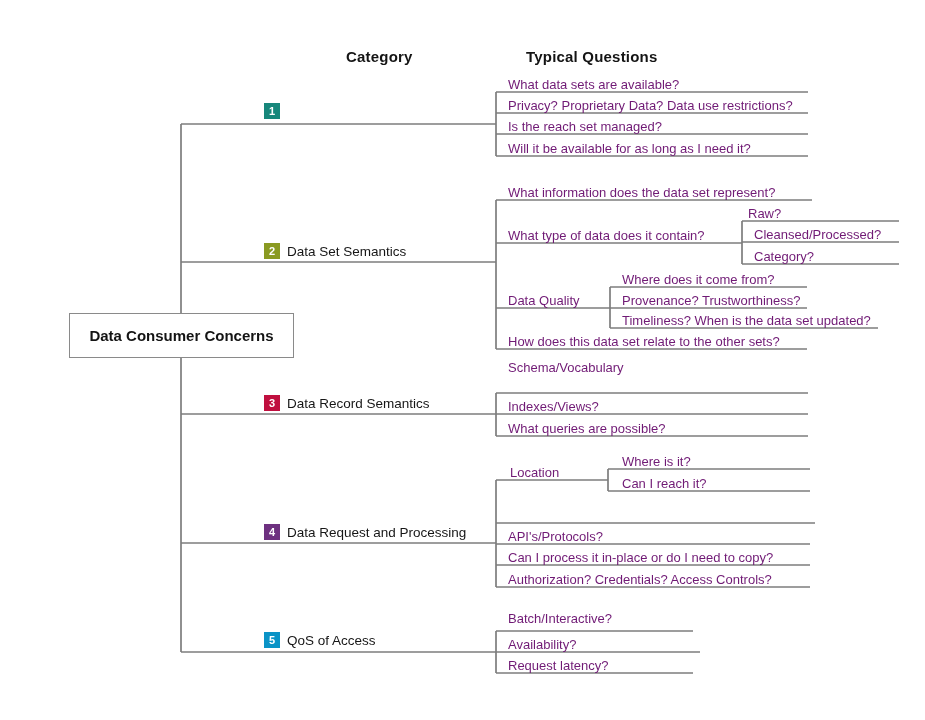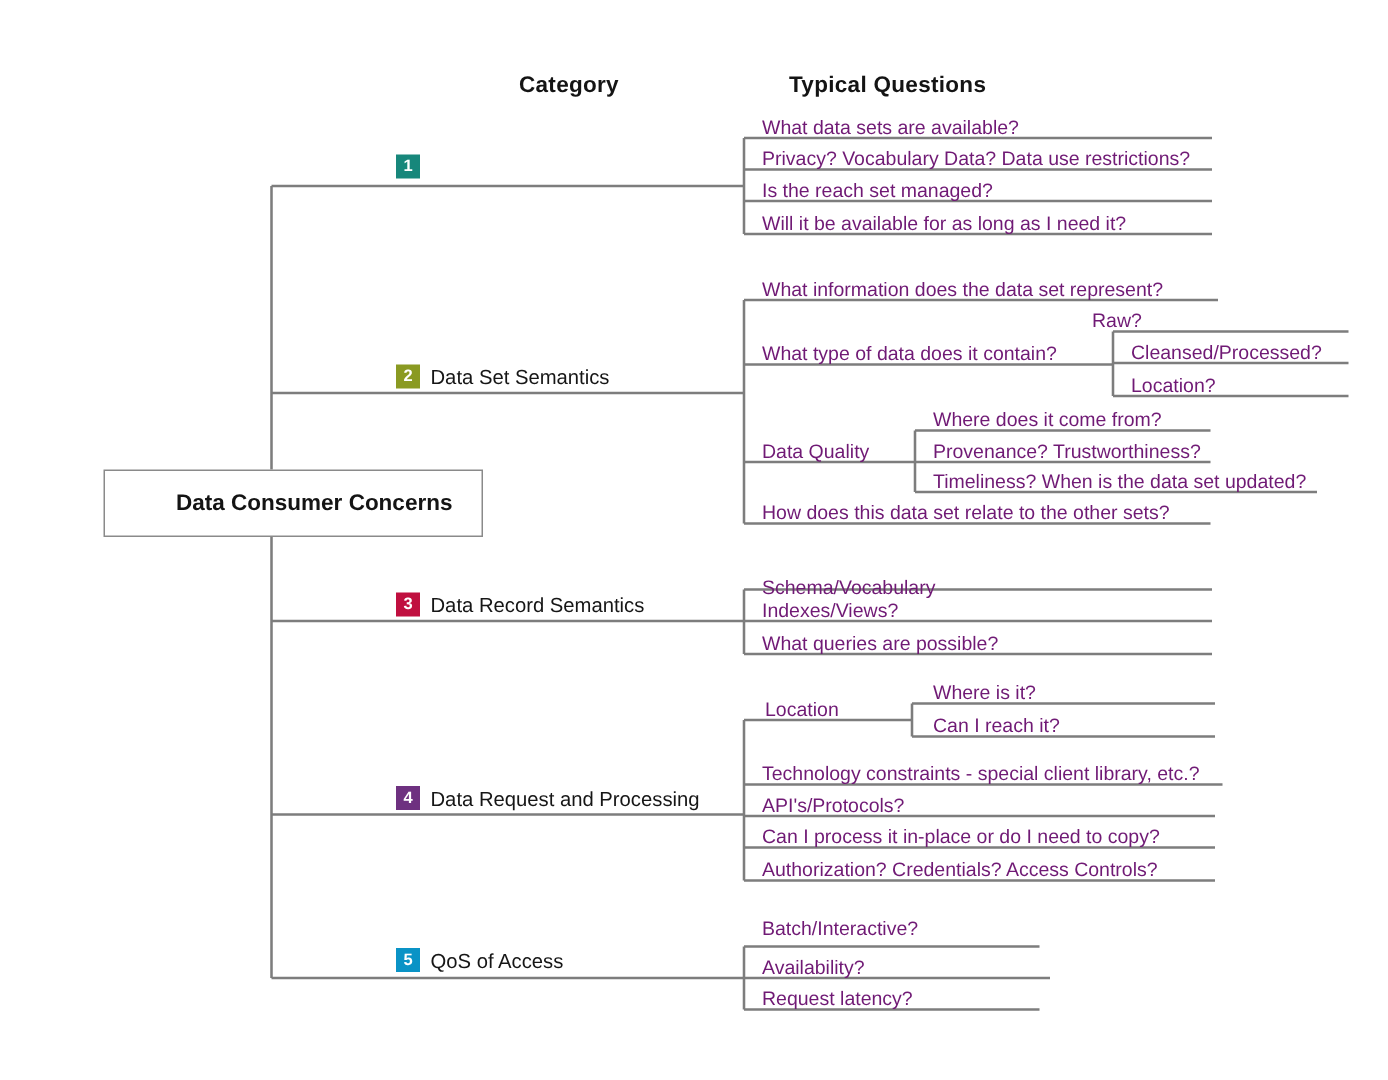--- a/index.html
+++ b/index.html
@@ -10,21 +10,21 @@
   svg.connectors{position:absolute;left:0;top:0;z-index:1;}
   svg.connectors line{stroke:var(--line,#7d7d7d);stroke-width:1.7;}
   .hdr{
     position:absolute;z-index:3;font-size:15px;font-weight:700;color:#141414;
     white-space:nowrap;letter-spacing:.2px;
   }
   .root-box{
     position:absolute;left:69px;top:313px;width:223px;height:43px;z-index:4;
     background:#ffffff;border:1.6px solid #8a8a8a;
     display:flex;align-items:center;justify-content:center;
-    font-size:15px;font-weight:700;color:#141414;white-space:nowrap;padding-left:28px;
+    font-size:15px;font-weight:700;color:#141414;white-space:nowrap;
   }
   .cat{
     position:absolute;z-index:3;display:flex;align-items:center;gap:7px;
     font-size:13.5px;color:#161616;white-space:nowrap;
   }
   .badge{
     width:16px;height:16px;display:flex;align-items:center;justify-content:center;
     color:#ffffff;font-size:11px;font-weight:700;flex:0 0 auto;
   }
   .q{
@@ -108,43 +108,42 @@
   <div class="cat" style="left:264px;top:524px">
     <span class="badge" style="background-color: rgb(110, 49, 128);">4</span>
     <span>Data Request and Processing</span>
   </div>
   <div class="cat" style="left:264px;top:632px">
     <span class="badge" style="background-color: rgb(10, 147, 198);">5</span>
     <span>QoS of Access</span>
   </div>
 
   <div class="q" style="left:508px;top:77px">What data sets are available?</div>
-  <div class="q" style="left:508px;top:98px">Privacy? Vocabulary Data? Data use restrictions?</div>
+  <div class="q" style="left:508px;top:98px">Privacy? Proprietary Data? Data use restrictions?</div>
   <div class="q" style="left:508px;top:119px">Is the reach set managed?</div>
   <div class="q" style="left:508px;top:141px">Will it be available for as long as I need it?</div>
 
   <div class="q" style="left:508px;top:185px">What information does the data set represent?</div>
   <div class="q" style="left:508px;top:228px">What type of  data does it contain?</div>
-  <div class="q" style="left:728px;top:206px">Raw?</div>
+  <div class="q" style="left:748px;top:206px">Raw?</div>
   <div class="q" style="left:754px;top:227px">Cleansed/Processed?</div>
-  <div class="q" style="left:754px;top:249px">Location?</div>
+  <div class="q" style="left:754px;top:249px">Category?</div>
   <div class="q" style="left:508px;top:293px">Data Quality</div>
   <div class="q" style="left:622px;top:272px">Where does it come from?</div>
   <div class="q" style="left:622px;top:293px">Provenance? Trustworthiness?</div>
   <div class="q" style="left:622px;top:313px">Timeliness? When is the data set updated?</div>
   <div class="q" style="left:508px;top:334px">How does this data set relate to the other sets?</div>
 
-  <div class="q" style="left:508px;top:384px">Schema/Vocabulary</div>
+  <div class="q" style="left:508px;top:360px">Schema/Vocabulary</div>
   <div class="q" style="left:508px;top:399px">Indexes/Views?</div>
   <div class="q" style="left:508px;top:421px">What queries are possible?</div>
 
   <div class="q" style="left:510px;top:465px">Location</div>
   <div class="q" style="left:622px;top:454px">Where is it?</div>
   <div class="q" style="left:622px;top:476px">Can I reach it?</div>
-  <div class="q" style="left:508px;top:508px">Technology constraints - special client library, etc.?</div>
   <div class="q" style="left:508px;top:529px">API's/Protocols?</div>
   <div class="q" style="left:508px;top:550px">Can I process it in-place or do I need to copy?</div>
   <div class="q" style="left:508px;top:572px">Authorization? Credentials? Access Controls?</div>
 
   <div class="q" style="left:508px;top:611px">Batch/Interactive?</div>
   <div class="q" style="left:508px;top:637px">Availability?</div>
   <div class="q" style="left:508px;top:658px">Request latency?</div>
 
 </div>
 

